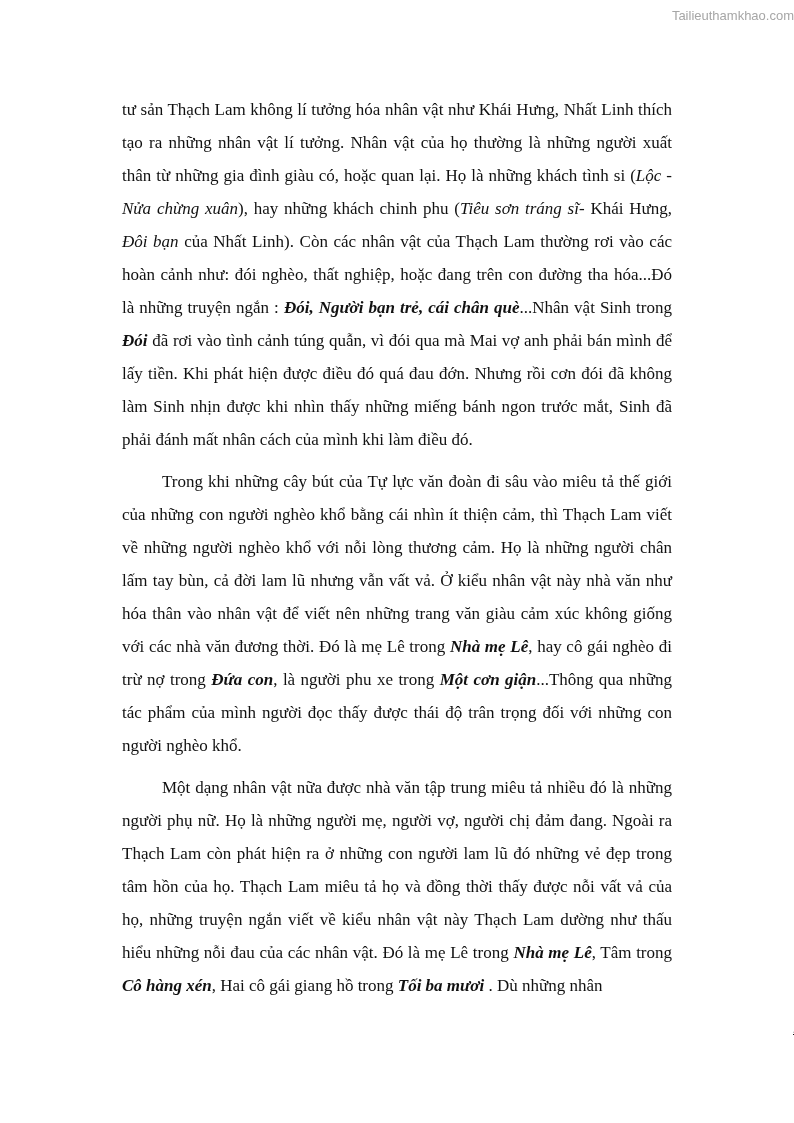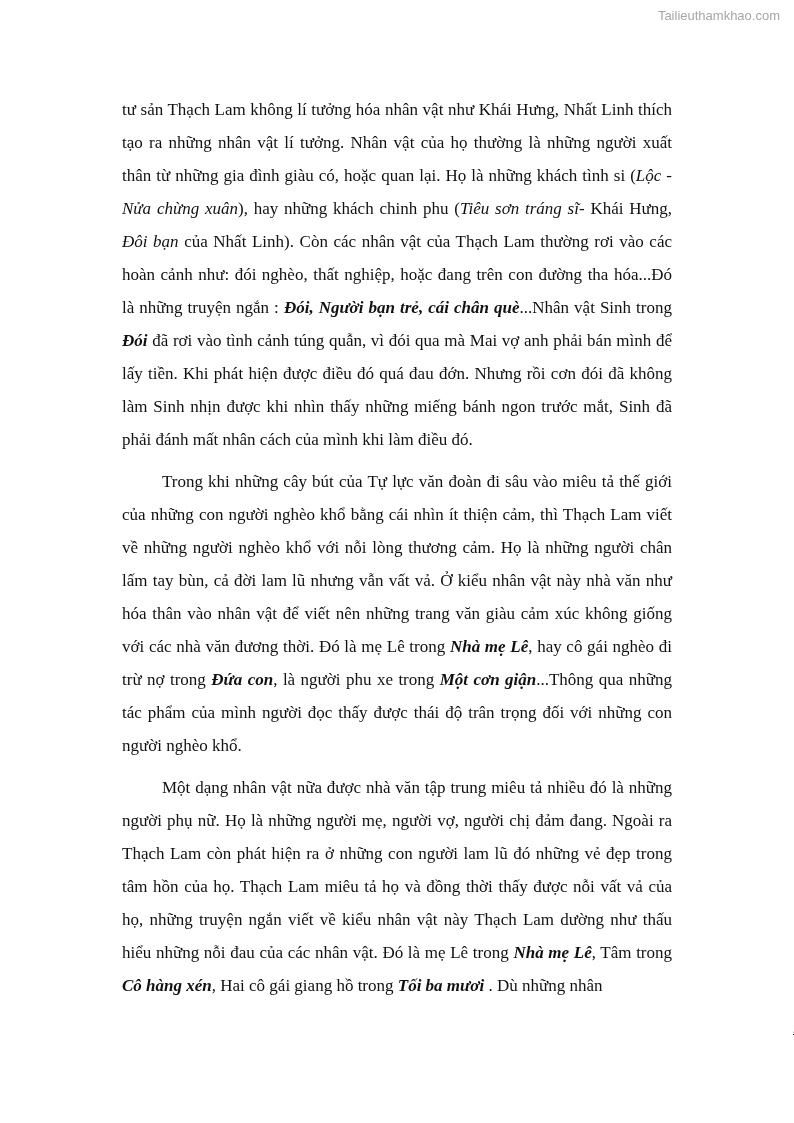--- a/index.html
+++ b/index.html
@@ -12,21 +12,21 @@
     width: 794px;
     height: 1123px;
     background: #ffffff;
     font-family: "Liberation Serif", serif;
     color: #111111;
     overflow: hidden;
   }
   .watermark {
     position: absolute;
     top: 8px;
-    right: 14px;
+    right: 0;
     font-family: "Liberation Sans", sans-serif;
     font-size: 13px;
     color: #a6a6a6;
   }
   .content {
     position: absolute;
     top: 84px;
     left: 113px;
     width: 568px;
     font-size: 17px;

